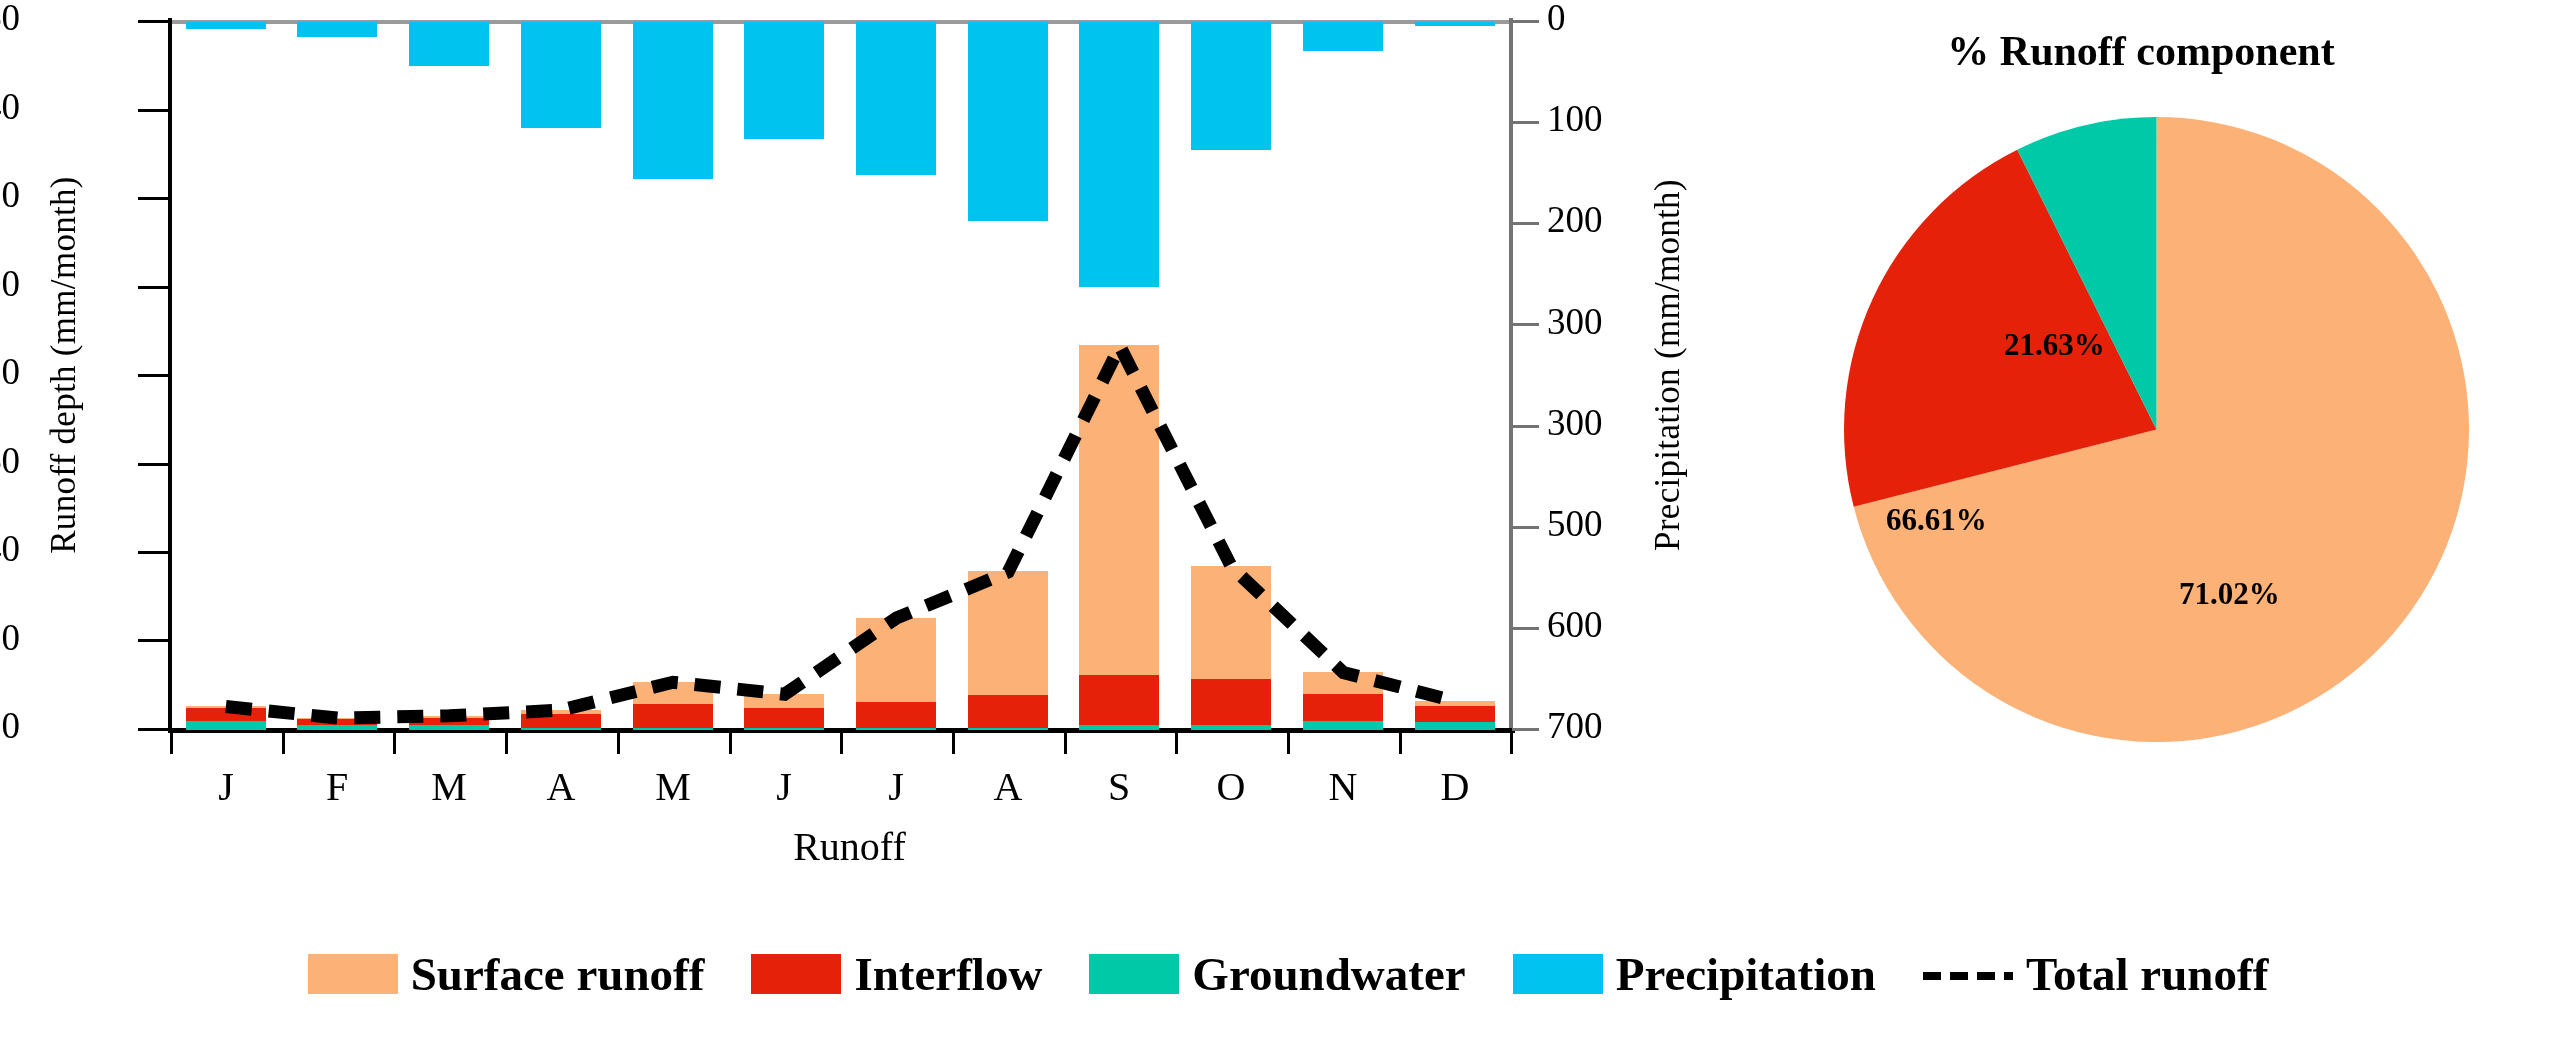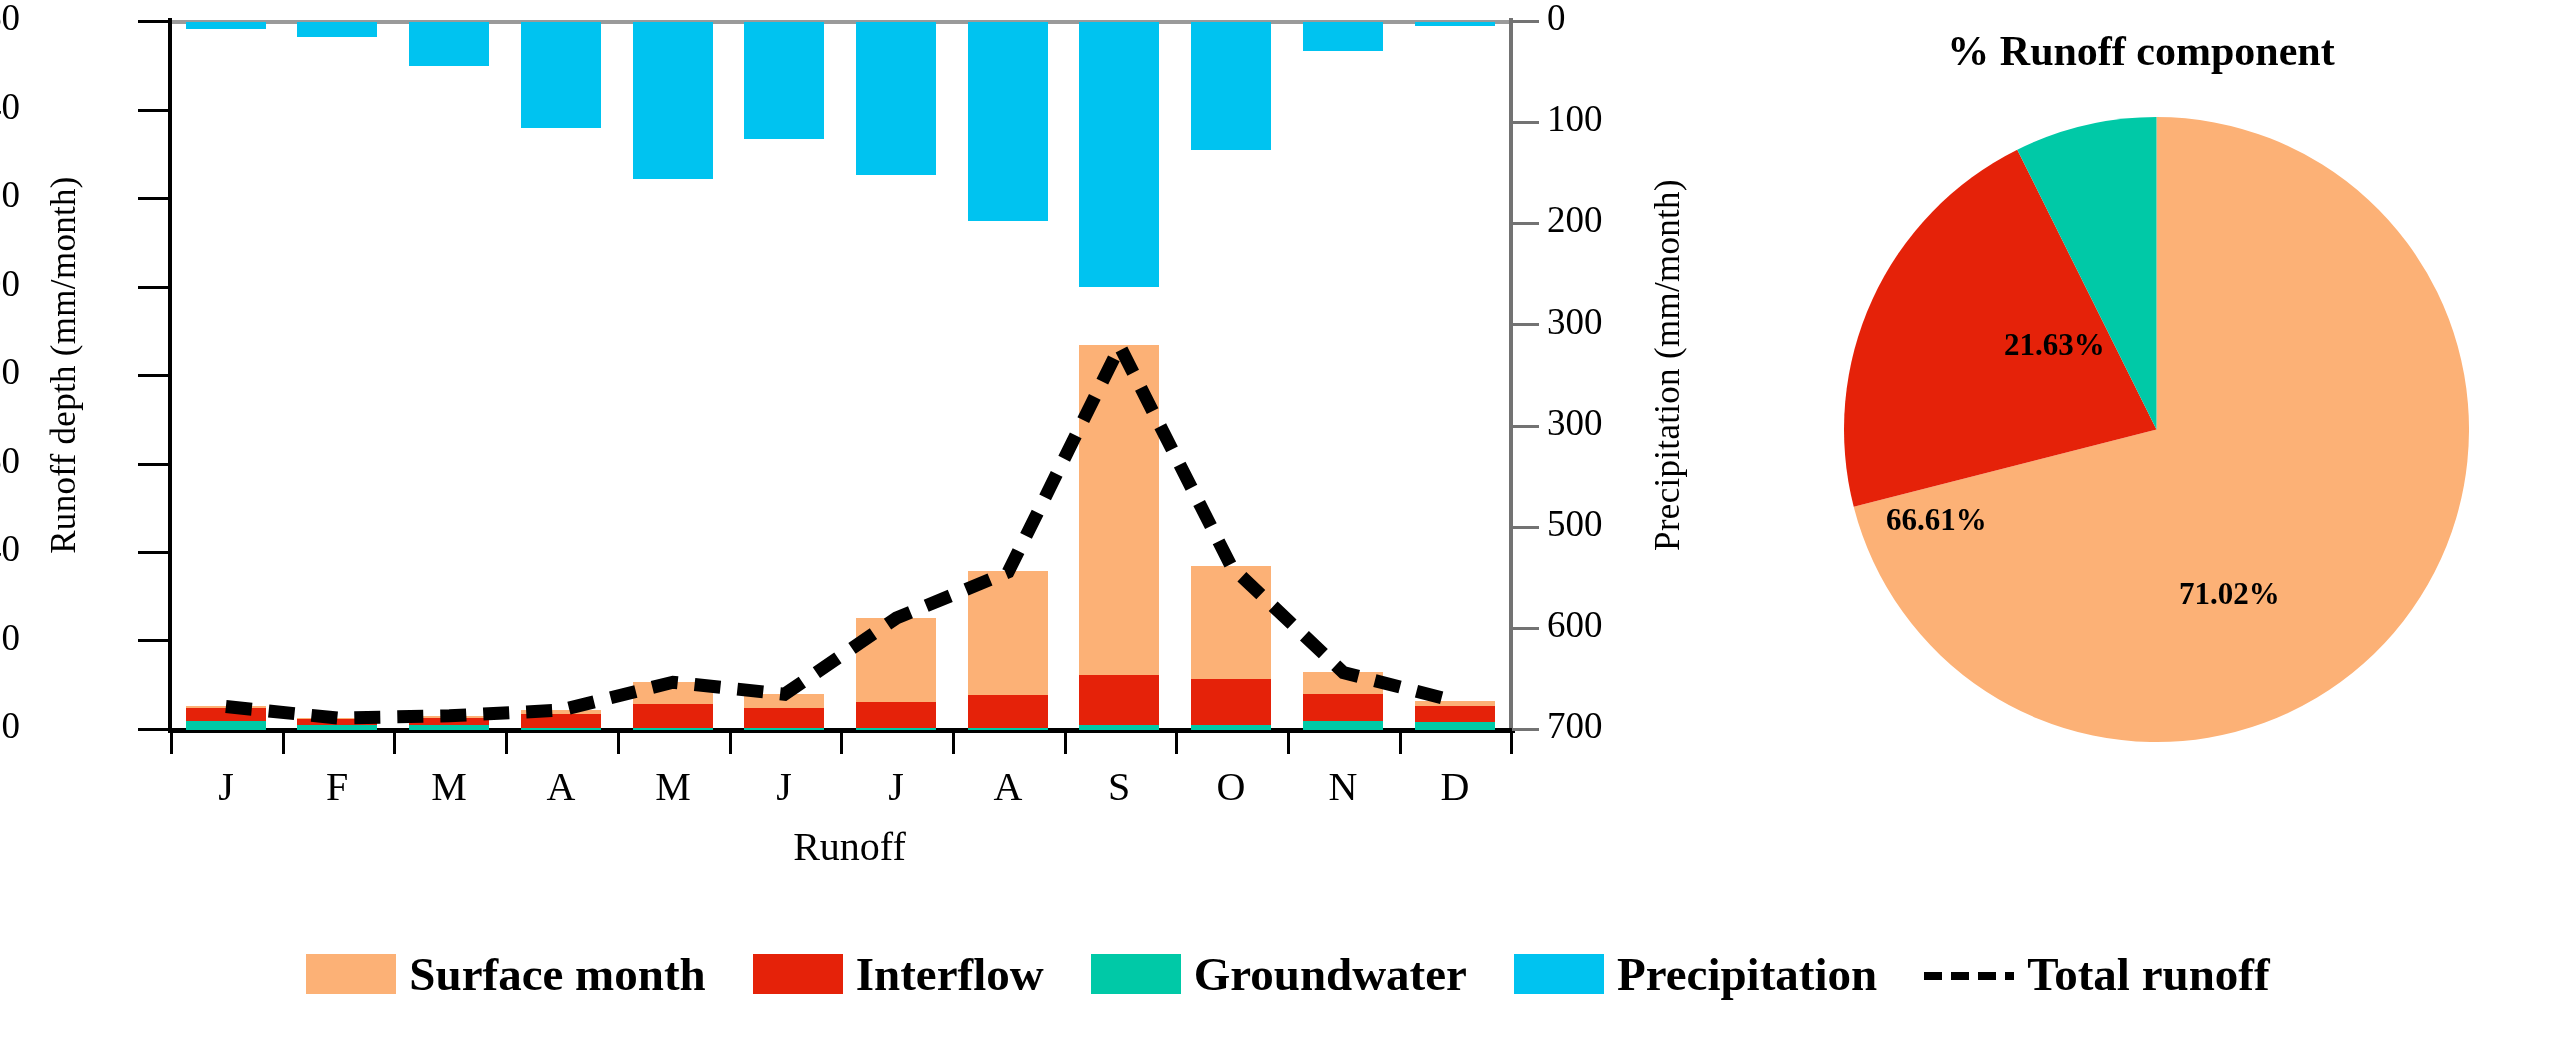--- a/index.html
+++ b/index.html
@@ -252,21 +252,21 @@
       </svg>
       <div class="pie-lab" style="left:160px;top:210px;">21.63%</div>
       <div class="pie-lab" style="left:42px;top:385px;">66.61%</div>
       <div class="pie-lab" style="left:335px;top:459px;">71.02%</div>
     </div>
   </div>
 
   <div id="legend">
       <div class="leg-item">
         <div class="swatch" style="background: rgb(252, 177, 118);"></div>
-        <div class="leg-text">Surface month</div>
+        <div class="leg-text">Surface runoff</div>
       </div>
       <div class="leg-item">
         <div class="swatch" style="background: rgb(229, 34, 9);"></div>
         <div class="leg-text">Interflow</div>
       </div>
       <div class="leg-item">
         <div class="swatch" style="background: rgb(0, 201, 167);"></div>
         <div class="leg-text">Groundwater</div>
       </div>
       <div class="leg-item">

